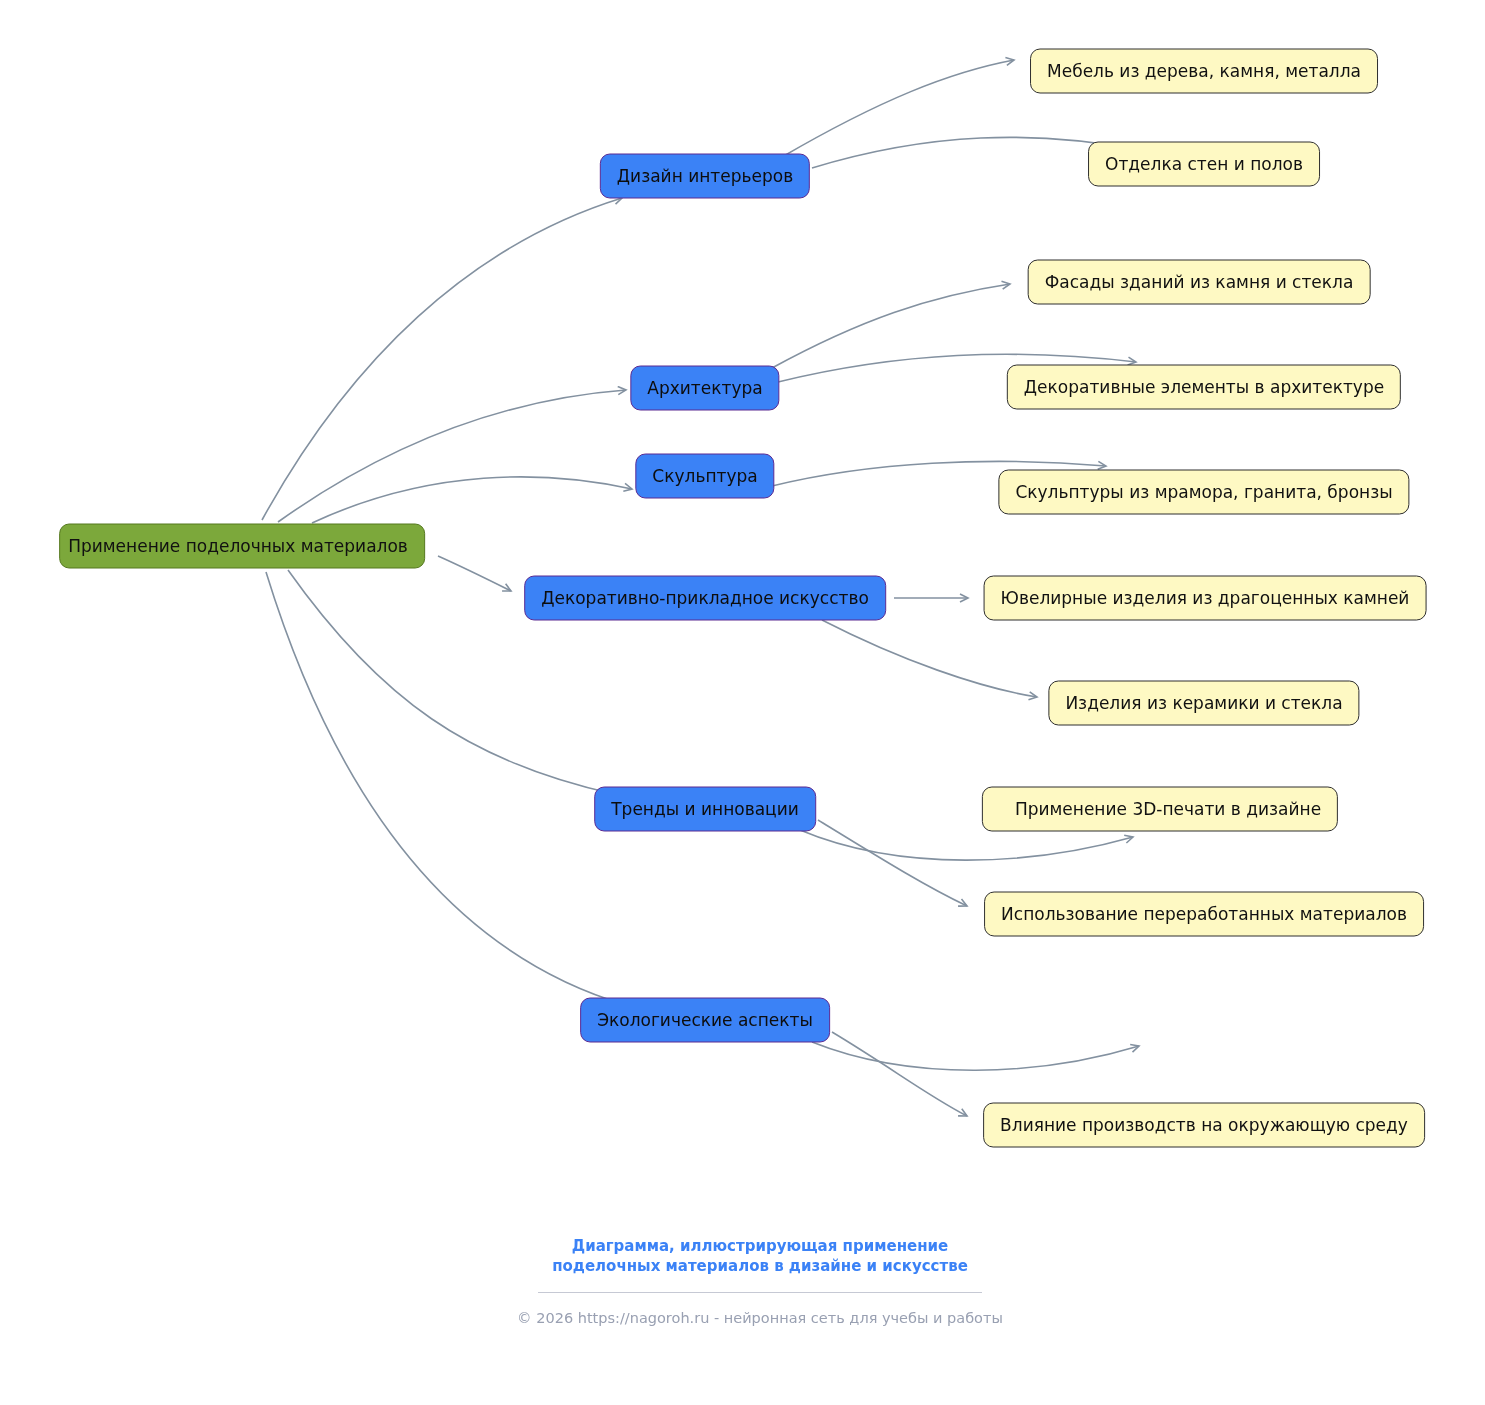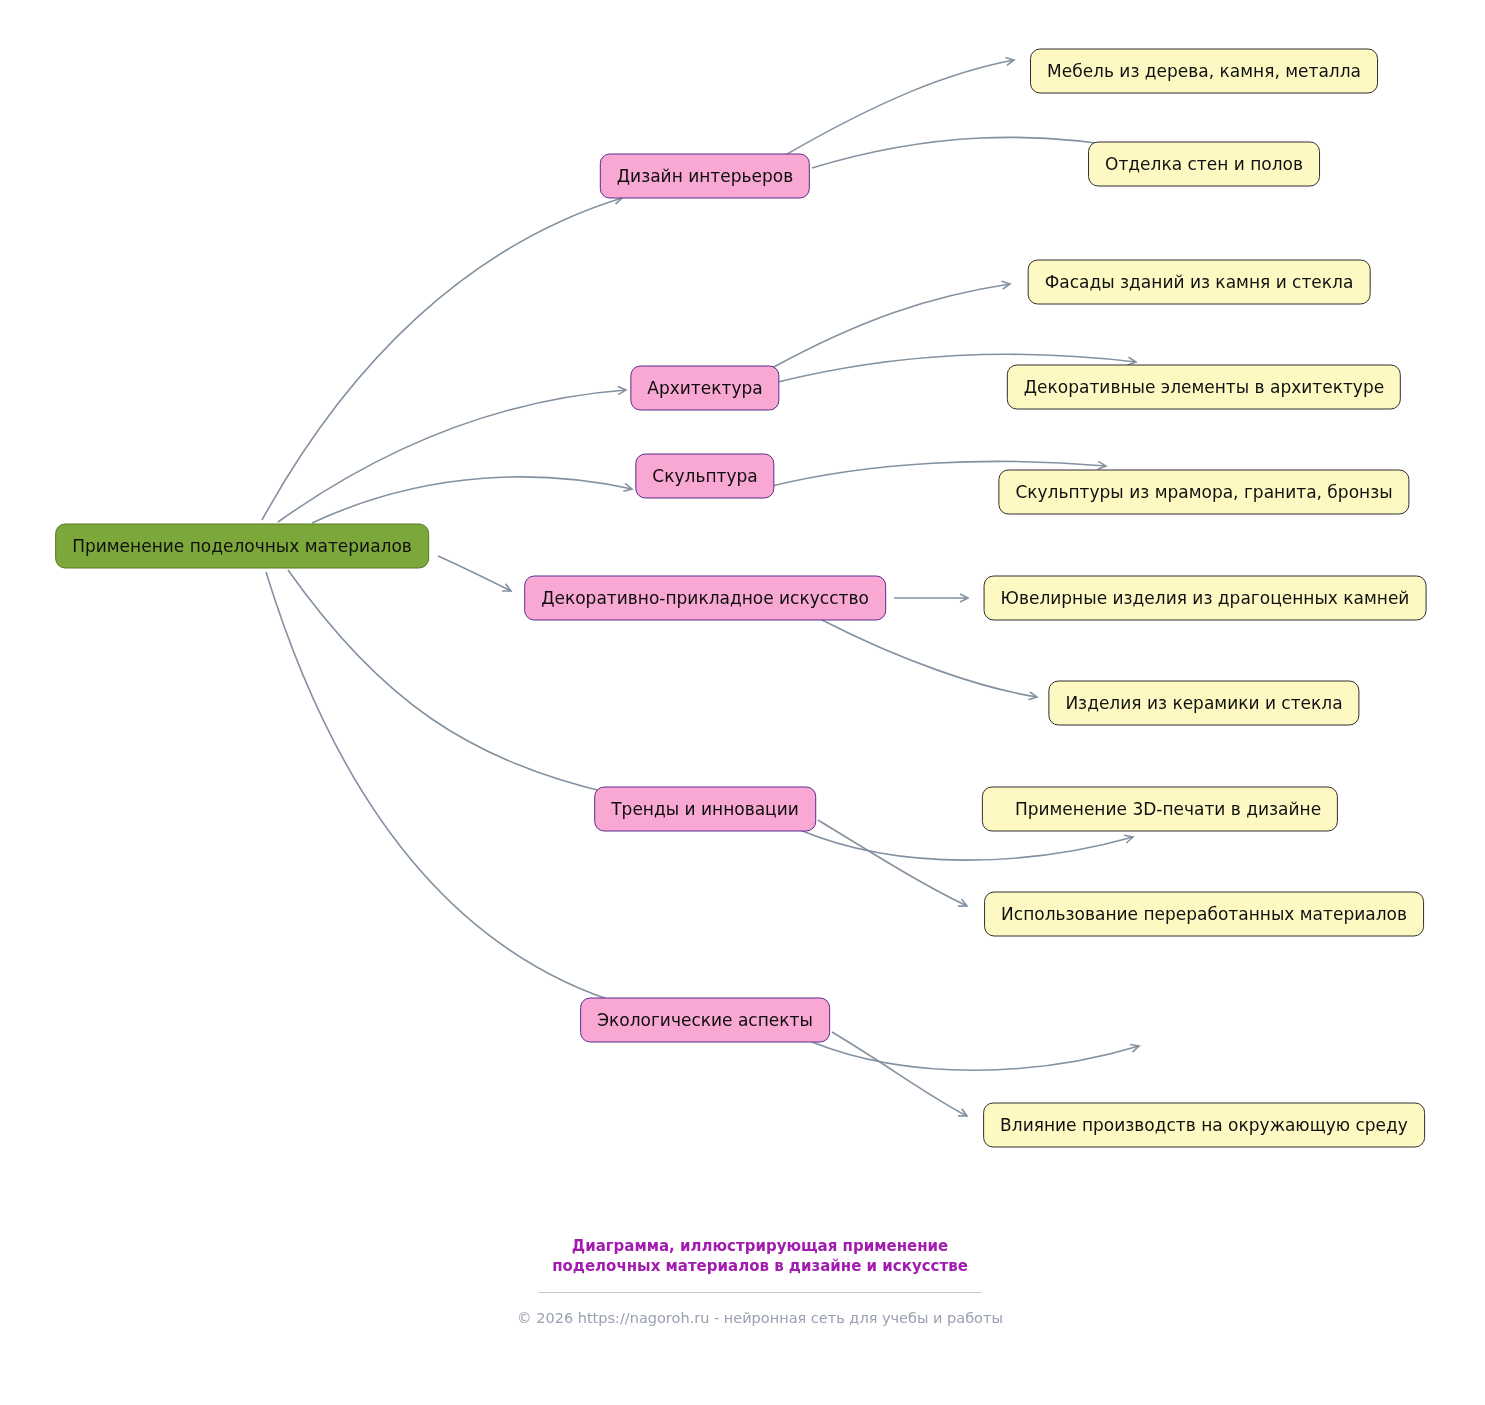--- a/index.html
+++ b/index.html
@@ -15,36 +15,36 @@
     padding:13px 16px;
     border-radius:10px;
     color:#111;
     box-sizing:border-box;
   }
   .node.root{
     background:#7ca83b;
     border:1.5px solid #55781f;
   }
   .node.branch{
-    background:#f9a8d4;
+    background:#3b82f6;
     border:1.5px solid #5b2a92;
     color:#0d0d0d;
   }
   .node.leaf{
     background:#fef9c3;
     border:1.5px solid #2f2f2f;
   }
   .footer-caption{
     position:absolute;
     left:760px;top:1236px;
     transform:translateX(-50%);
     text-align:center;
     font-weight:bold;
     font-size:15px;
-    color:#a21caf;
+    color:#3b82f6;
     line-height:1.35;
     white-space:nowrap;
   }
   .footer-divider{
     position:absolute;
     left:538px;top:1292px;
     width:444px;height:0;
     border-top:1px solid #c6c9d4;
   }
   .footer-copyright{
@@ -88,21 +88,21 @@
       <path d="M 822 620 C 900 660, 980 688, 1037 697" marker-end="url(#arrow)"></path>
 
       <path d="M 800 830 C 900 872, 1030 866, 1133 837" marker-end="url(#arrow)"></path>
       <path d="M 818 820 C 880 858, 925 886, 967 906" marker-end="url(#arrow)"></path>
 
       <path d="M 812 1042 C 912 1082, 1040 1076, 1139 1046" marker-end="url(#arrow)"></path>
       <path d="M 832 1032 C 892 1068, 925 1094, 967 1116" marker-end="url(#arrow)"></path>
     </g>
   </svg>
 
-  <div class="node root" style="left:242px;top:546px;">Применение поделочных материалов</div>
+  <div class="node root" style="left:242px;top:546px;padding-left:8px;">Применение поделочных материалов</div>
 
   <div class="node branch" style="left:705px;top:176px;">Дизайн интерьеров</div>
   <div class="node branch" style="left:705px;top:388px;">Архитектура</div>
   <div class="node branch" style="left:705px;top:476px;text-align:right;">Скульптура</div>
   <div class="node branch" style="left:705px;top:598px;">Декоративно-прикладное искусство</div>
   <div class="node branch" style="left:705px;top:809px;">Тренды и инновации</div>
   <div class="node branch" style="left:705px;top:1020px;">Экологические аспекты</div>
 
   <div class="node leaf" style="left:1204px;top:71px;">Мебель из дерева, камня, металла</div>
   <div class="node leaf" style="left:1204px;top:164px;">Отделка стен и полов</div>

